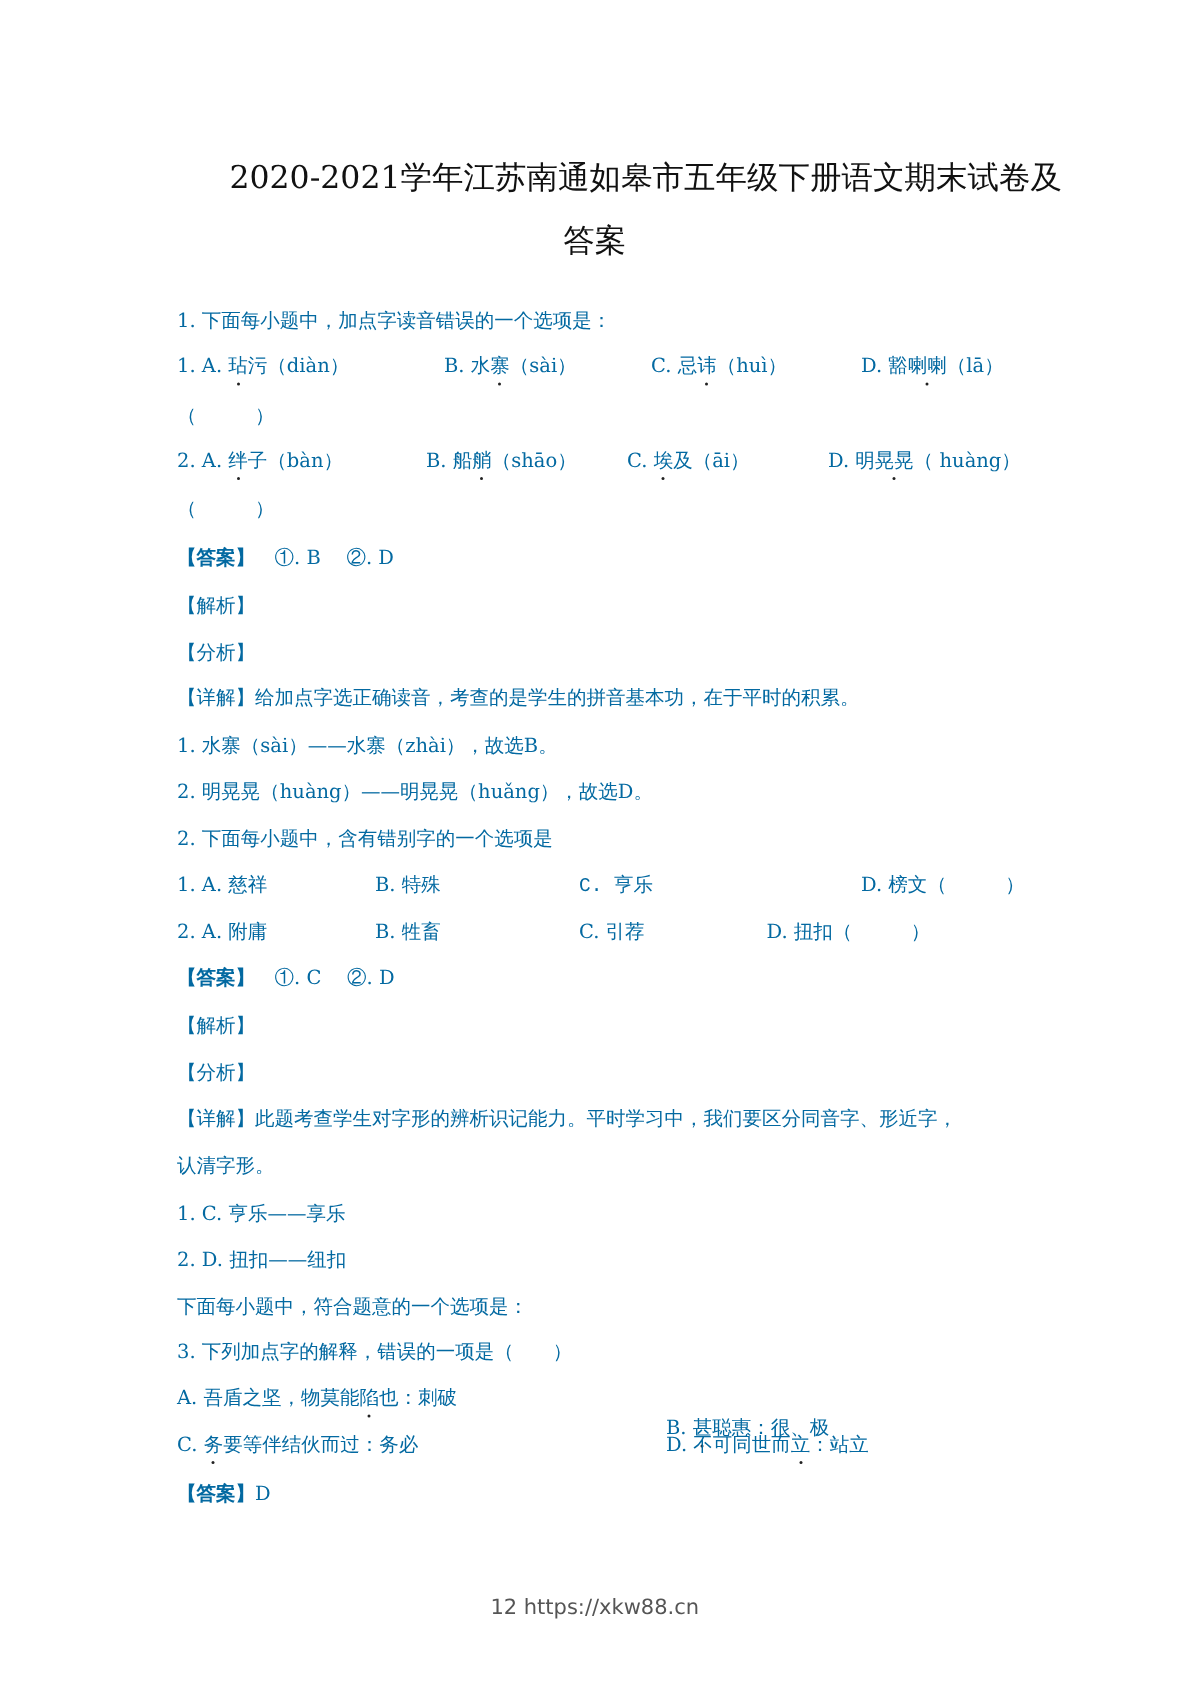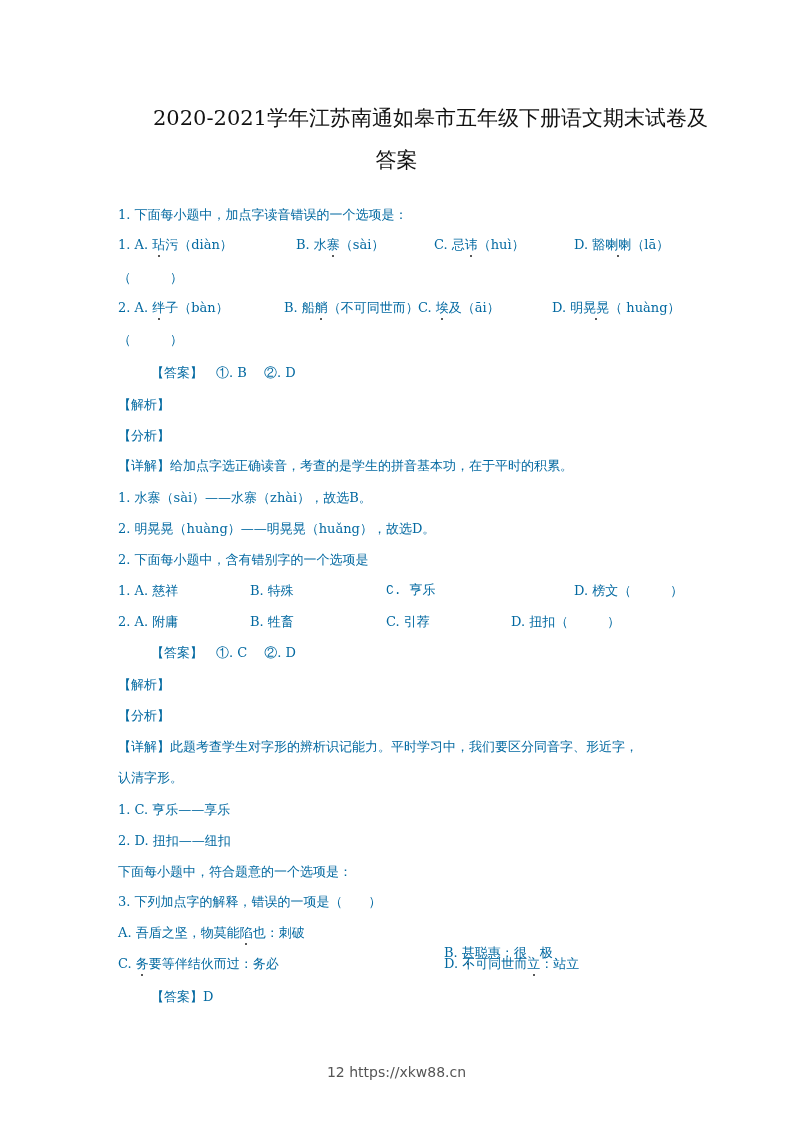--- a/index.html
+++ b/index.html
@@ -17,21 +17,21 @@
       white-space: nowrap; color: #0369a1;
     }
     .cell { position: absolute; white-space: nowrap; }
     .em {
       position: relative; display: inline-block;
     }
     .em::after {
       content: ""; position: absolute; left: 50%; bottom: -4px;
       width: 2px; height: 2px; margin-left: -1px; background: #222; border-radius: 50%;
     }
-    .bold { font-weight: normal; margin-left: 33px; }
+    .bold { font-weight: bold; }
     .footer {
       position: absolute; top: 1064px; left: 0; width: 793px; text-align: center;
       font-family: "DejaVu Sans", sans-serif; font-size: 14px; color: #555;
     }
   </style>
 </head>
 <body>
 
 <div>
 
@@ -43,21 +43,21 @@
   <div class="line" style="top:237px; width:570px; height:18px;">
     <span class="cell" style="left:0;"><span>1. A. </span><span class="em">玷</span><span>污（diàn）</span></span>
     <span class="cell" style="left:178px;"><span>B. </span><span>水</span><span class="em">寨</span><span>（sài）</span></span>
     <span class="cell" style="left:316px;"><span>C. </span><span>忌</span><span class="em">讳</span><span>（huì）</span></span>
     <span class="cell" style="left:456px;"><span>D. </span><span>豁</span><span class="em">喇喇</span><span>（lā）</span></span>
   </div>
   <div class="line" style="top:270px;">（　　　）</div>
 
   <div class="line" style="top:300px; width:570px; height:18px;">
     <span class="cell" style="left:0;"><span>2. A. </span><span class="em">绊</span><span>子（bàn）</span></span>
-    <span class="cell" style="left:166px;"><span>B. </span><span>船</span><span class="em">艄</span><span>（不可同世而）</span></span>
+    <span class="cell" style="left:166px;"><span>B. </span><span>船</span><span class="em">艄</span><span>（shāo）</span></span>
     <span class="cell" style="left:300px;"><span>C. </span><span class="em">埃</span><span>及（āi）</span></span>
     <span class="cell" style="left:434px;"><span>D. </span><span>明</span><span class="em">晃晃</span><span>（ huàng）</span></span>
   </div>
   <div class="line" style="top:332px;">（　　　）</div>
 
   <div class="line" style="top:365px;"><span class="bold">【答案】</span><span>　①. B　 ②. D</span></div>
   <div class="line" style="top:397px;">【解析】</div>
   <div class="line" style="top:428px;">【分析】</div>
   <div class="line" style="top:458px;">【详解】给加点字选正确读音，考查的是学生的拼音基本功，在于平时的积累。</div>
   <div class="line" style="top:490px;">1. 水寨（sài）——水寨（zhài），故选B。</div>

